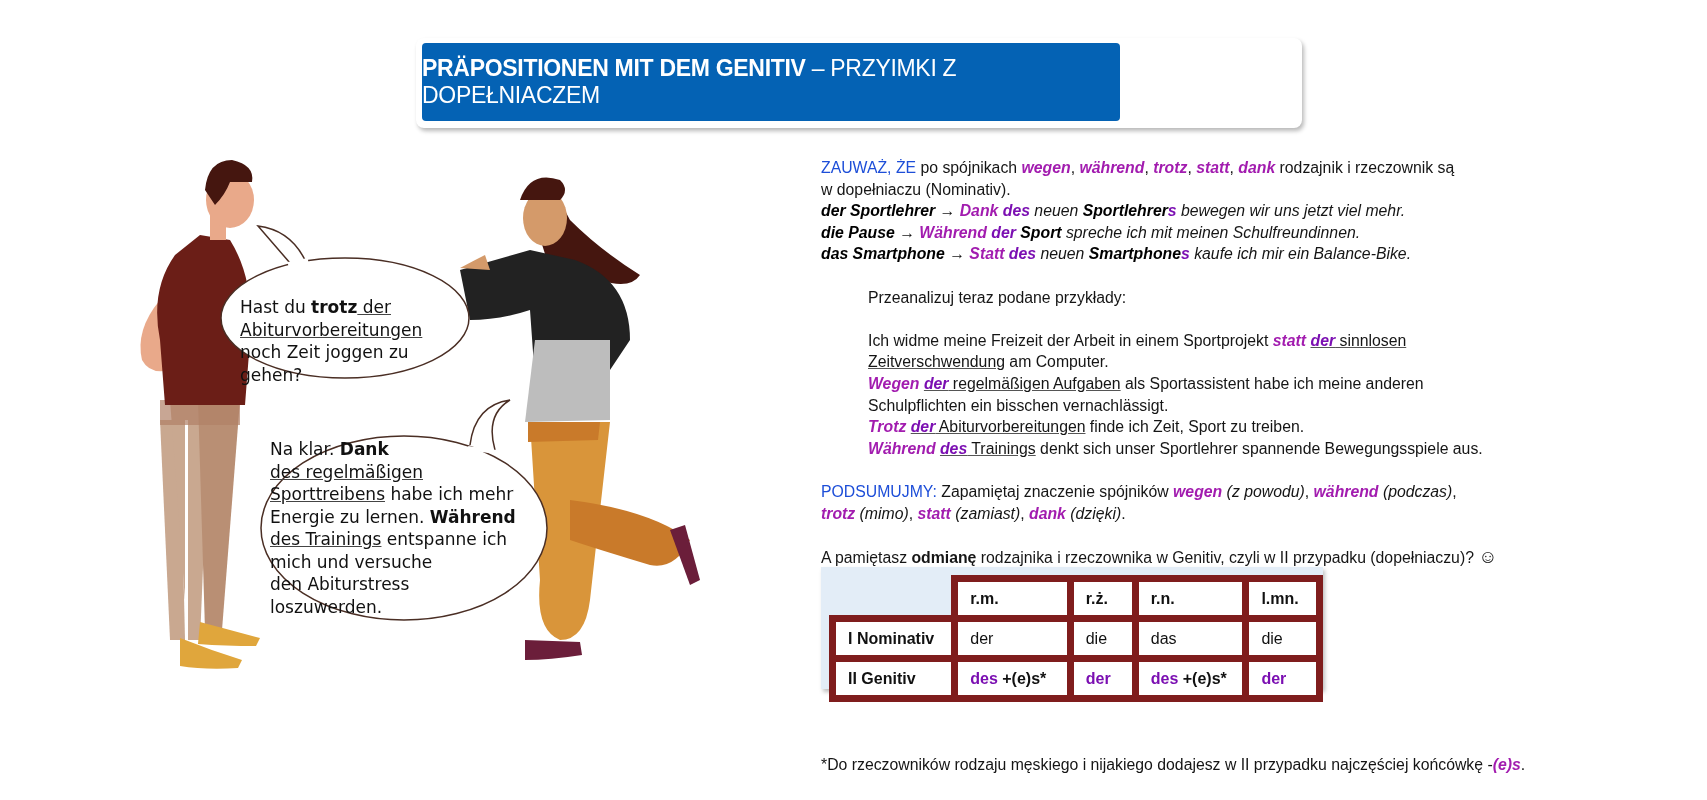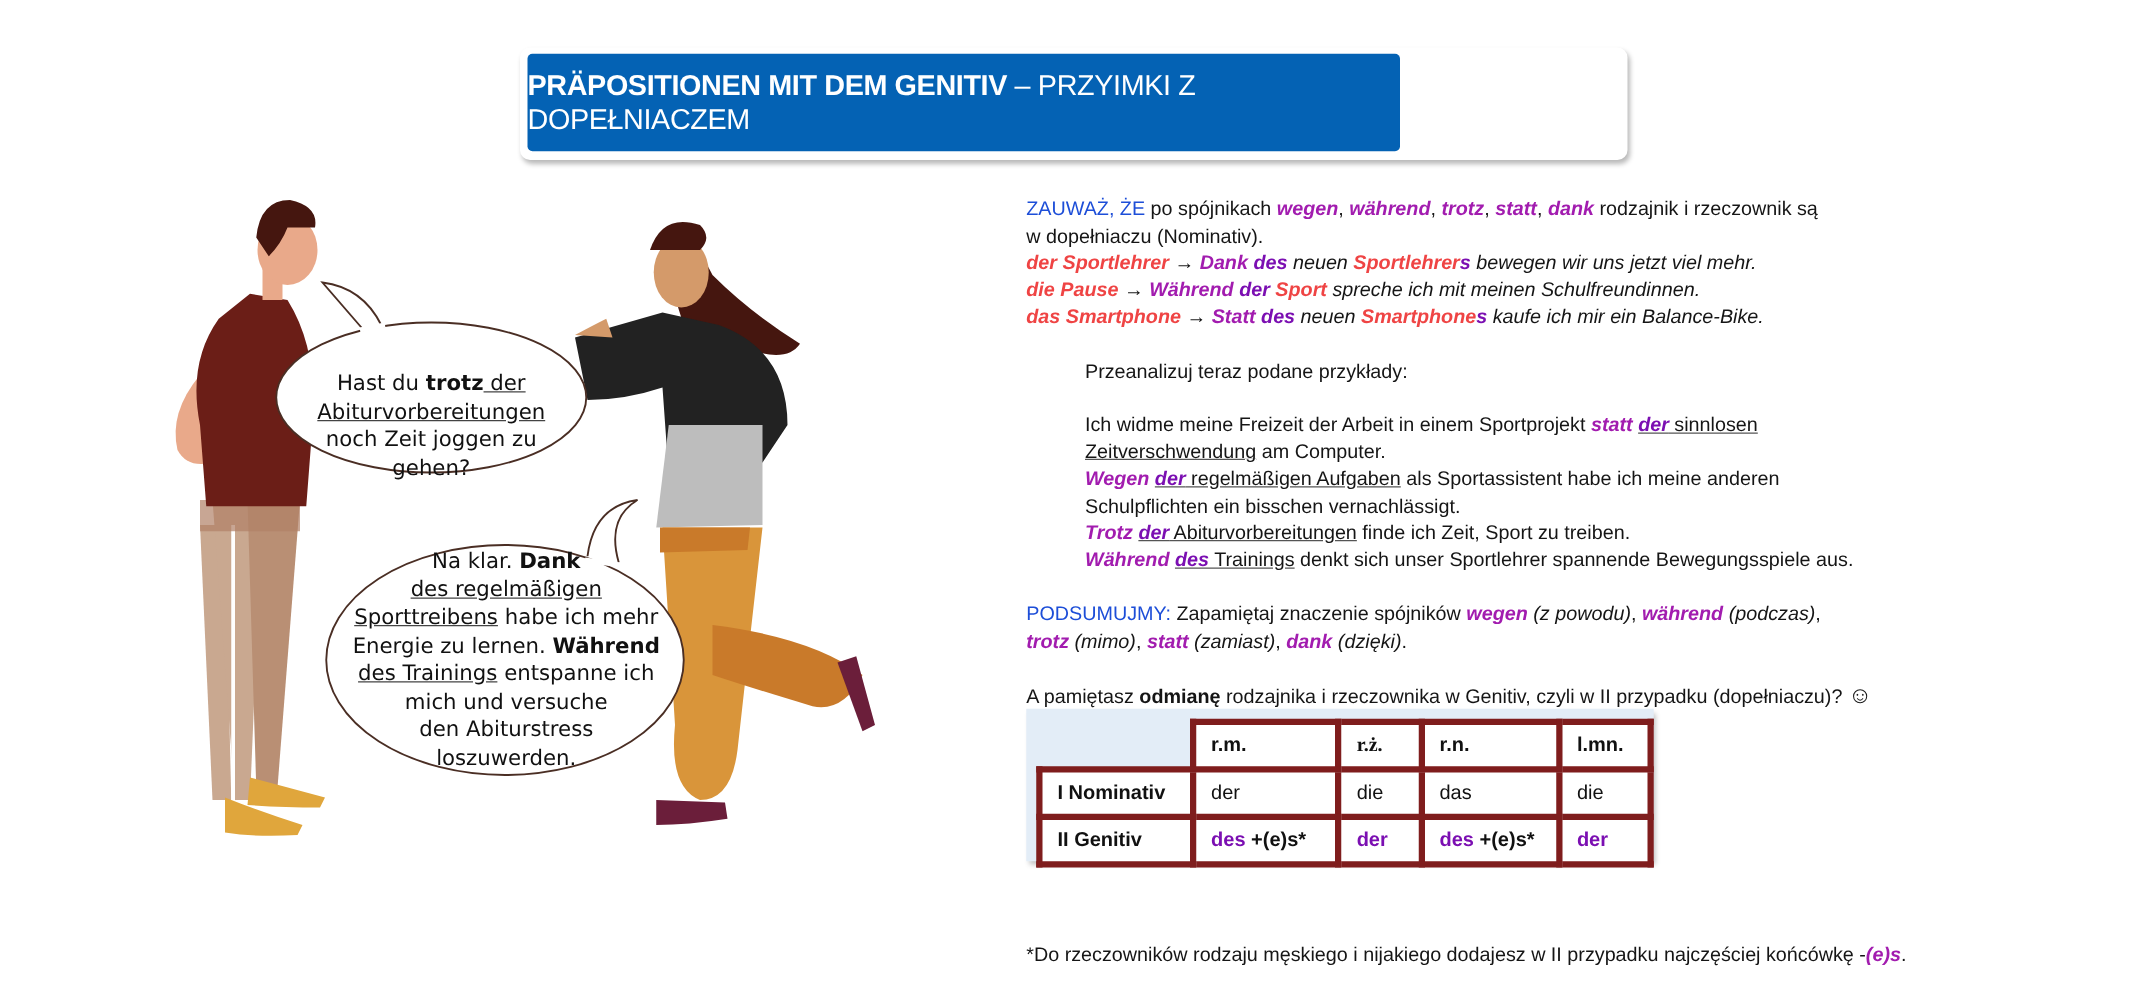--- a/index.html
+++ b/index.html
@@ -12,43 +12,43 @@
   .banner { position:absolute; left:6px; top:5px; width:698px; height:78px; background:#0462b4;
     border-radius:4px; display:flex; align-items:center; justify-content:center; color:#fff;
     font-family:"Liberation Sans", sans-serif; font-size:23px; letter-spacing:-0.3px; }
   .banner b { font-weight:bold; }
 
   
   .col { position:absolute; left:821px; top:157px; width:860px; font-family:"Liberation Sans", sans-serif;
          font-size:15.8px; line-height:21.6px; color:#151515; }
   .purple { color:#1d4ed8; font-weight:normal; }
   .blue { color:#a21caf; font-weight:bold; font-style:italic; }
-  .blk { font-weight:bold; font-style:italic; color:#ef4444; }
+  .blk { font-weight:bold; font-style:italic; color:#000000; }
   .it { font-style:italic; }
   .ul { text-decoration:underline; text-decoration-color:#555; }
   .indent { margin-left:47px; }
   .gap { height:21.6px; }
   .pgrey { color:#7b0fb2; font-weight:bold; font-style:italic; }
 
   
   .tbl-box { position:absolute; left:821px; top:567px; width:502px; height:122px; background:#e3edf7;
     box-shadow: 2px 3px 4px rgba(0,0,0,0.25); }
   table.decl { position:absolute; left:8px; top:8px; border-collapse:collapse; font-family:"Liberation Sans", sans-serif; font-size:16px; }
-  table.decl td { border:5px solid #7f1d1d; height:33px; padding:0 12px; background:#fff; white-space:nowrap; }
+  table.decl td { border:7px solid #7f1d1d; height:33px; padding:0 12px; background:#fff; white-space:nowrap; }
   table.decl td.empty { background:transparent; border:none; border-right:1px solid #c9c9c9; border-bottom:1px solid #c9c9c9; }
   table.decl td.hdr { font-weight:bold; }
-  .c0 { width:98px; } .c1 { width:90px; } .c2 { width:40px;font-family:Liberation Serif, serif; } .c3 { width:82px; } .c4 { width:46px; }
+  .c0 { width:98px; } .c1 { width:90px; } .c2 { width:40px; } .c3 { width:82px; } .c4 { width:46px; }
   .gen { color:#7b0fb2; font-weight:bold; }
   .b { font-weight:bold; }
 
   .footnote { position:absolute; left:821px; top:756px; font-family:"Liberation Sans", sans-serif; font-size:15.8px; color:#151515; }
 
   
   .illus { position:absolute; left:130px; top:160px; width:640px; height:580px; }
-  .bubble-text { position:absolute; text-align:center; font-family:"DejaVu Sans", sans-serif; font-size:17px; line-height:22.5px; color:#111; }
+  .bubble-text { position:absolute; text-align:left; font-family:"DejaVu Sans", sans-serif; font-size:17px; line-height:22.5px; color:#111; }
   .bubble-text b { font-weight:bold; }
   .bubble-text .u { text-decoration:underline; text-decoration-color:#444; }
 </style>
 </head>
 <body>
 
 <div class="banner-wrap">
   <div class="banner">
     <span><b>PRÄPOSITIONEN MIT DEM GENITIV</b><span> – PRZYIMKI Z DOPEŁNIACZEM</span></span>
   </div>

